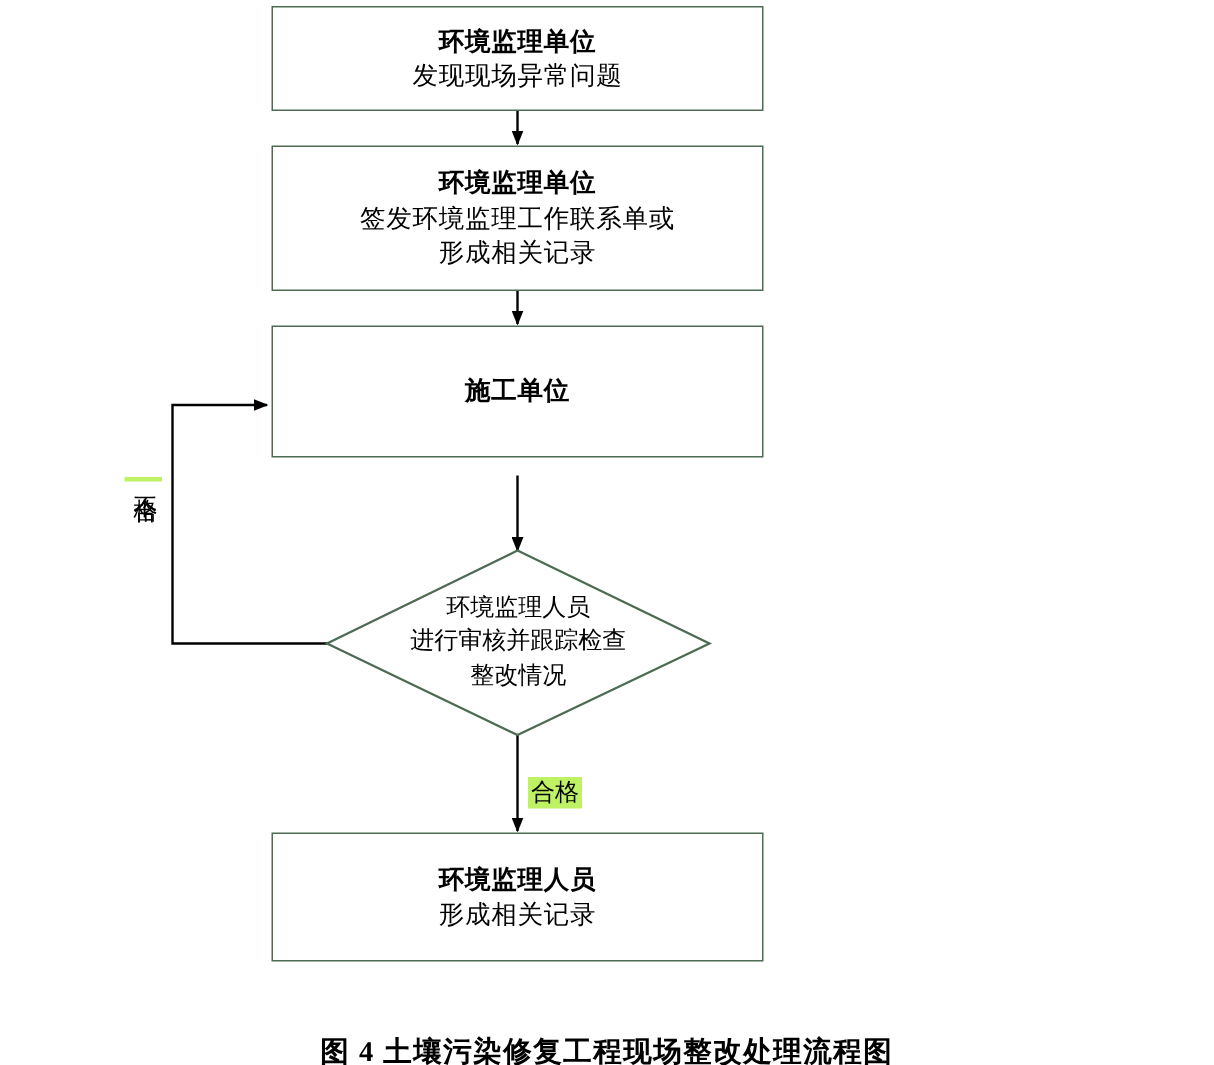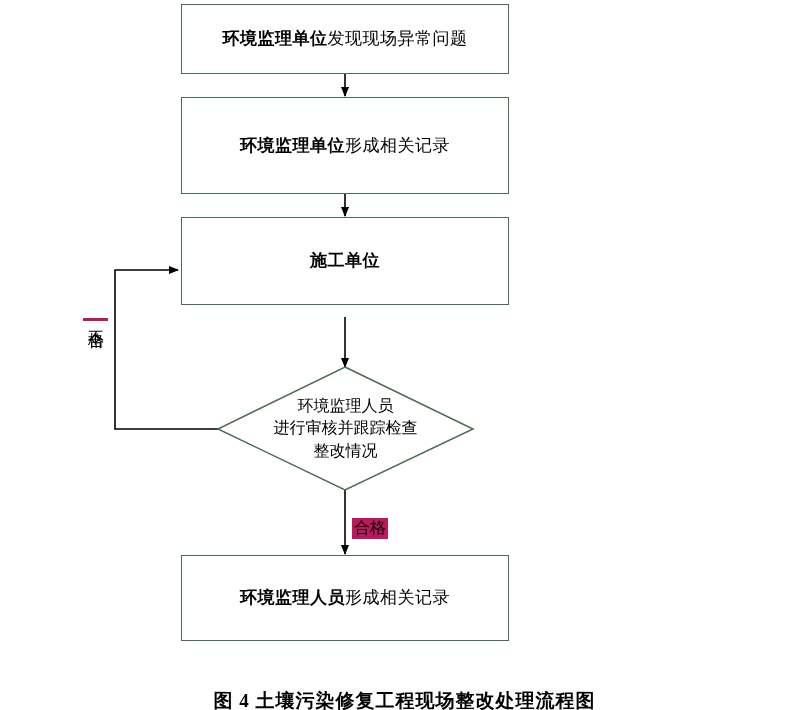--- a/index.html
+++ b/index.html
@@ -19,21 +19,21 @@
     position: absolute;
     left: 0;
     top: 0;
     width: 809px;
     height: 710px;
   }
   .node {
     position: absolute;
     box-sizing: border-box;
     display: flex;
-    flex-direction: row;
+    flex-direction: column;
     align-items: center;
     justify-content: center;
     text-align: center;
     line-height: 1.38;
   }
   .box {
     border: 1.5px solid #4c6b52;
     background: #ffffff;
   }
   .node .title {
@@ -57,21 +57,21 @@
     display: flex;
     flex-direction: column;
     align-items: center;
     justify-content: center;
     text-align: center;
     line-height: 1.38;
   }
   .edge-label {
     position: absolute;
     font-size: 16px;
-    background: #be185d;
+    background: #bef264;
     padding: 0 2px;
   }
   .edge-label.vertical {
     writing-mode: vertical-rl;
     text-orientation: upright;
     letter-spacing: 1px;
   }
   #caption {
     position: absolute;
     left: 0;
@@ -108,20 +108,21 @@
   <polygon points="345,367 473,429 345,490 218,429" fill="#ffffff" stroke="#4c6b52" stroke-width="1.5"></polygon>
 </svg>
 
 <div class="node box" style="left:181px; top:4px; width:328px; height:70px;">
   <div class="title">环境监理单位</div>
   <div class="line">发现现场异常问题</div>
 </div>
 
 <div class="node box" style="left:181px; top:97px; width:328px; height:97px;">
   <div class="title">环境监理单位</div>
+  <div class="line">签发环境监理工作联系单或</div>
   <div class="line">形成相关记录</div>
 </div>
 
 <div class="node box" style="left:181px; top:217px; width:328px; height:88px;">
   <div class="title">施工单位</div>
 </div>
 
 <div class="diamond-wrap" style="left:218px; top:367px; width:255px; height:123px;">
   <div class="diamond-text">
     <div class="title">环境监理人员</div>

